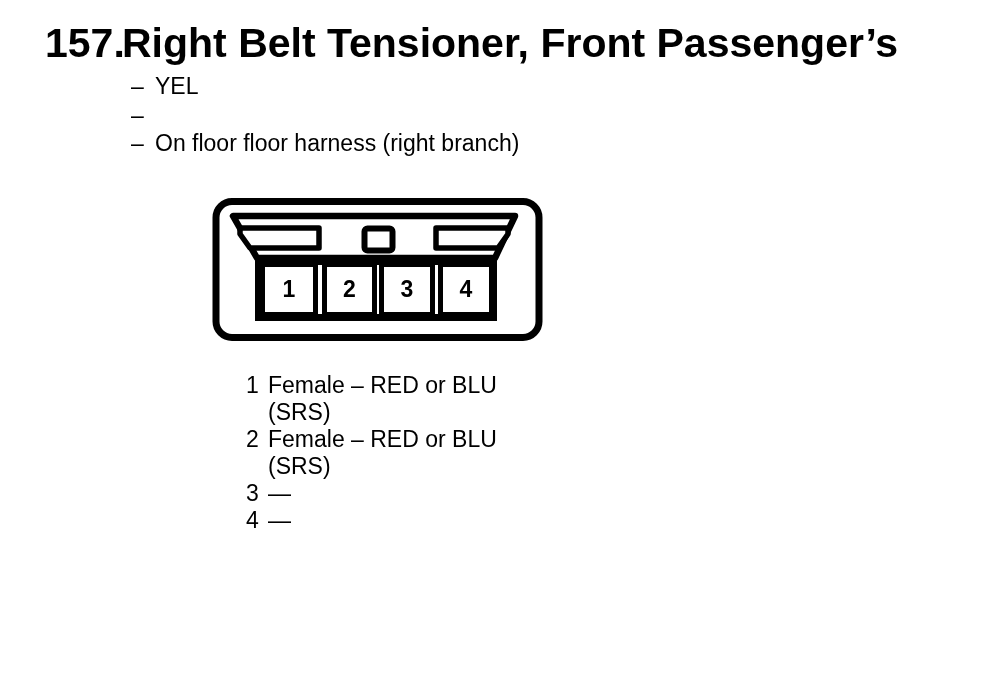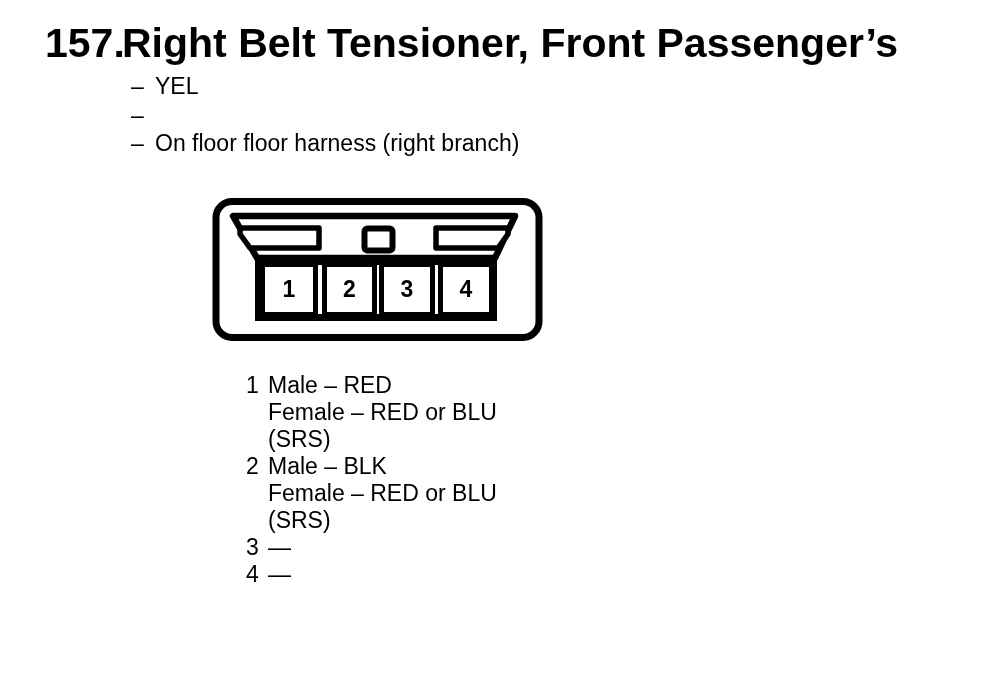--- a/index.html
+++ b/index.html
@@ -125,29 +125,27 @@
       <text class="cavity-number" x="137.5" y="100">2</text>
       <text class="cavity-number" x="195" y="100">3</text>
       <text class="cavity-number" x="254" y="100">4</text>
     </svg>
   </figure>
 
   <section class="pin-list">
     <div class="pin-item">
       <span class="pin-num">1</span>
       <div class="pin-lines">
-        <div>Male – RED</div>
         <div>Female – RED or BLU</div>
         <div>(SRS)</div>
       </div>
     </div>
     <div class="pin-item">
       <span class="pin-num">2</span>
       <div class="pin-lines">
-        <div>Male – BLK</div>
         <div>Female – RED or BLU</div>
         <div>(SRS)</div>
       </div>
     </div>
     <div class="pin-item">
       <span class="pin-num">3</span>
       <div class="pin-lines">
         <div>—</div>
       </div>
     </div>

